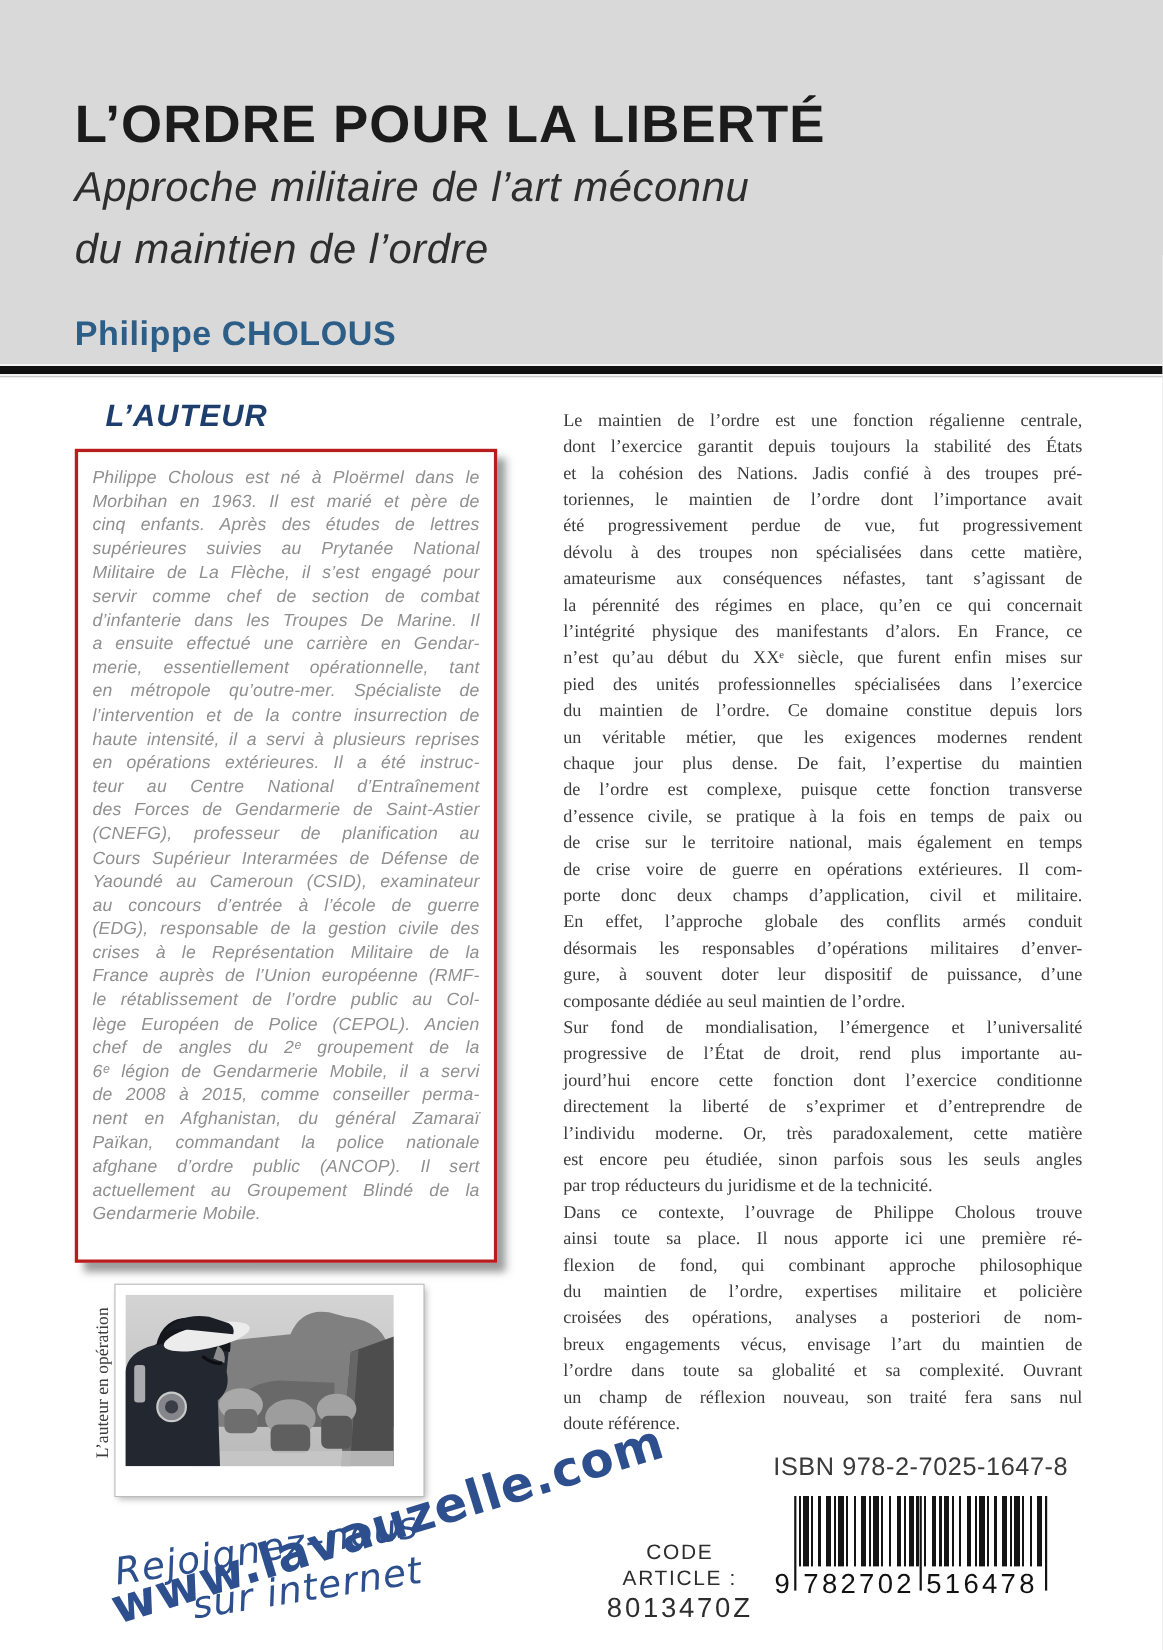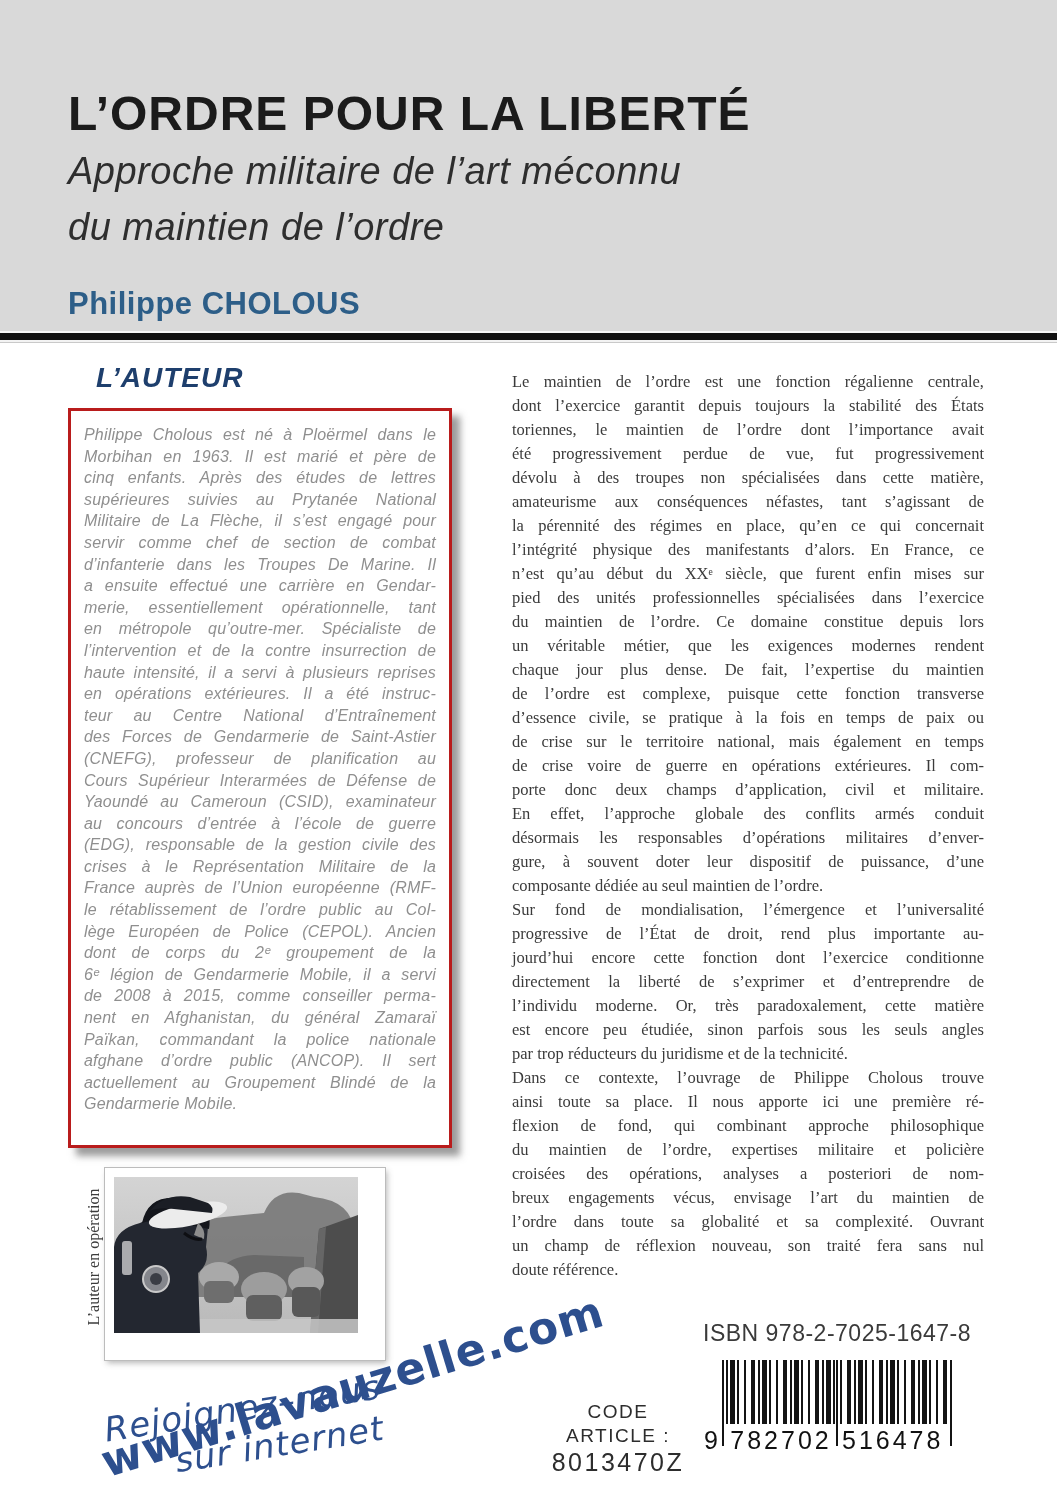--- a/index.html
+++ b/index.html
@@ -108,35 +108,36 @@
         <div class="bio-line">des Forces de Gendarmerie de Saint-Astier</div>
         <div class="bio-line">(CNEFG), professeur de planification au</div>
         <div class="bio-line">Cours Supérieur Interarmées de Défense de</div>
         <div class="bio-line">Yaoundé au Cameroun (CSID), examinateur</div>
         <div class="bio-line">au concours d’entrée à l’école de guerre</div>
         <div class="bio-line">(EDG), responsable de la gestion civile des</div>
         <div class="bio-line">crises à le Représentation Militaire de la</div>
         <div class="bio-line">France auprès de l’Union européenne (RMF-</div>
         <div class="bio-line">le rétablissement de l’ordre public au Col-</div>
         <div class="bio-line">lège Européen de Police (CEPOL). Ancien</div>
-        <div class="bio-line">dont de corps du 2ᵉ groupement de la</div>
+        <div class="bio-line">chef de angles du 2ᵉ groupement de la</div>
         <div class="bio-line">6ᵉ légion de Gendarmerie Mobile, il a servi</div>
         <div class="bio-line">de 2008 à 2015, comme conseiller perma-</div>
         <div class="bio-line">nent en Afghanistan, du général Zamaraï</div>
         <div class="bio-line">Païkan, commandant la police nationale</div>
         <div class="bio-line">afghane d’ordre public (ANCOP). Il sert</div>
         <div class="bio-line">actuellement au Groupement Blindé de la</div>
         <div class="bio-line last">Gendarmerie Mobile.</div>
       </div>
   </div>
 
   <div id="main-col">
     <div>
         <div class="serif-line">Le maintien de l’ordre est une fonction régalienne centrale,</div>
         <div class="serif-line">dont l’exercice garantit depuis toujours la stabilité des États</div>
+        <div class="serif-line">et la cohésion des Nations. Jadis confié à des troupes pré-</div>
         <div class="serif-line">toriennes, le maintien de l’ordre dont l’importance avait</div>
         <div class="serif-line">été progressivement perdue de vue, fut progressivement</div>
         <div class="serif-line">dévolu à des troupes non spécialisées dans cette matière,</div>
         <div class="serif-line">amateurisme aux conséquences néfastes, tant s’agissant de</div>
         <div class="serif-line">la pérennité des régimes en place, qu’en ce qui concernait</div>
         <div class="serif-line">l’intégrité physique des manifestants d’alors. En France, ce</div>
         <div class="serif-line">n’est qu’au début du XXᵉ siècle, que furent enfin mises sur</div>
         <div class="serif-line">pied des unités professionnelles spécialisées dans l’exercice</div>
         <div class="serif-line">du maintien de l’ordre. Ce domaine constitue depuis lors</div>
         <div class="serif-line">un véritable métier, que les exigences modernes rendent</div>

